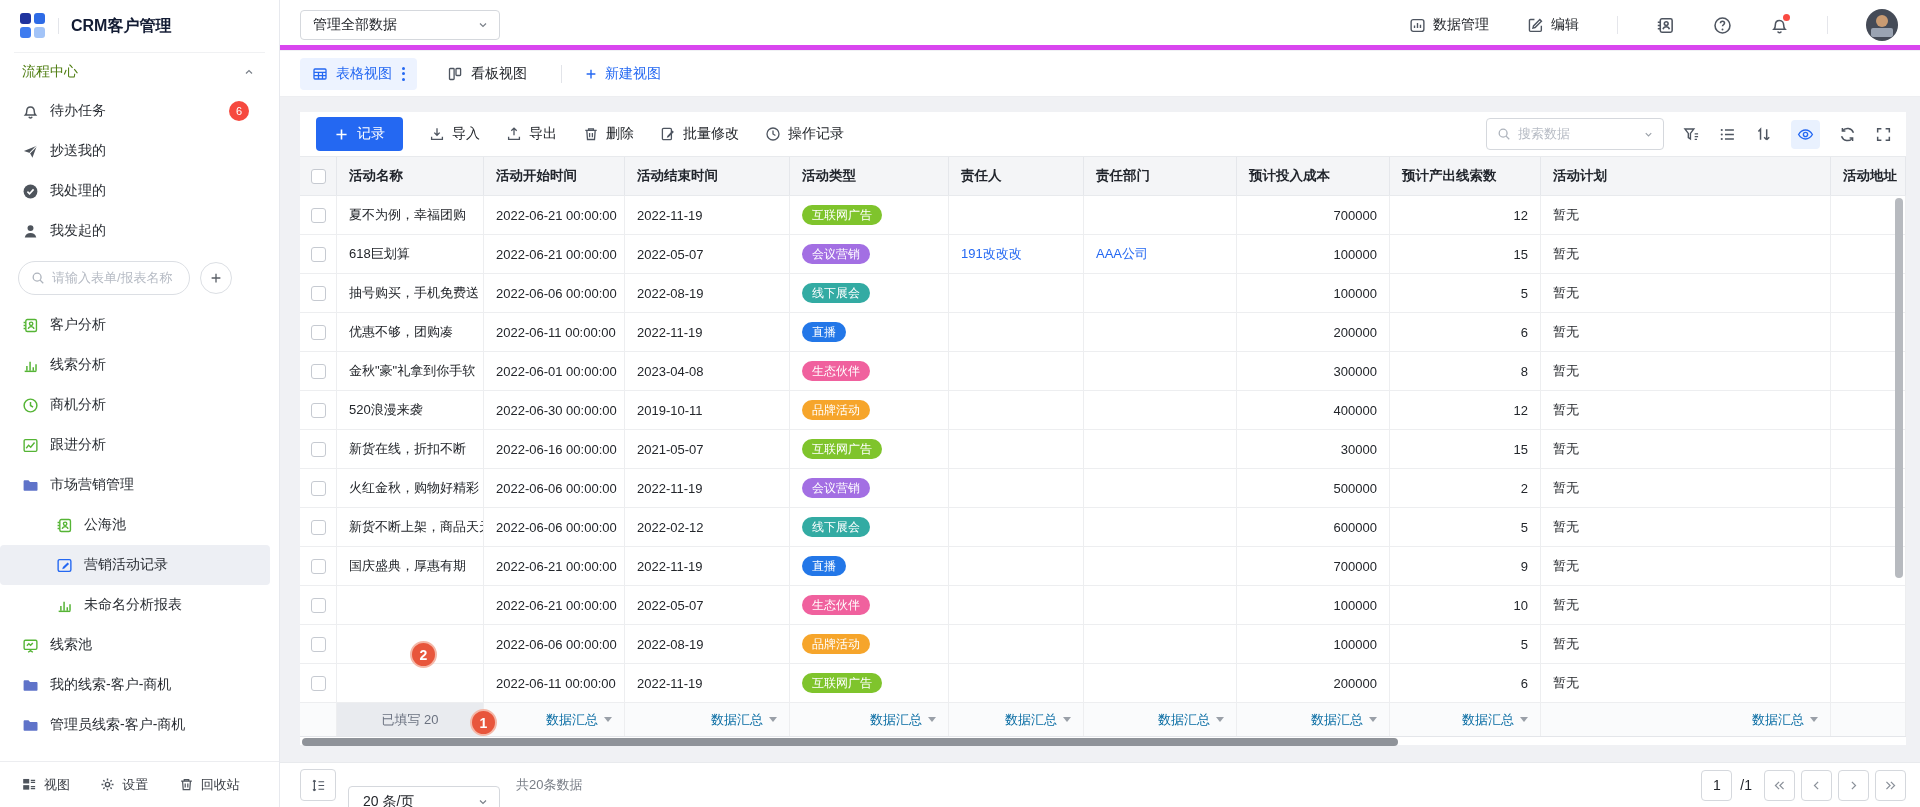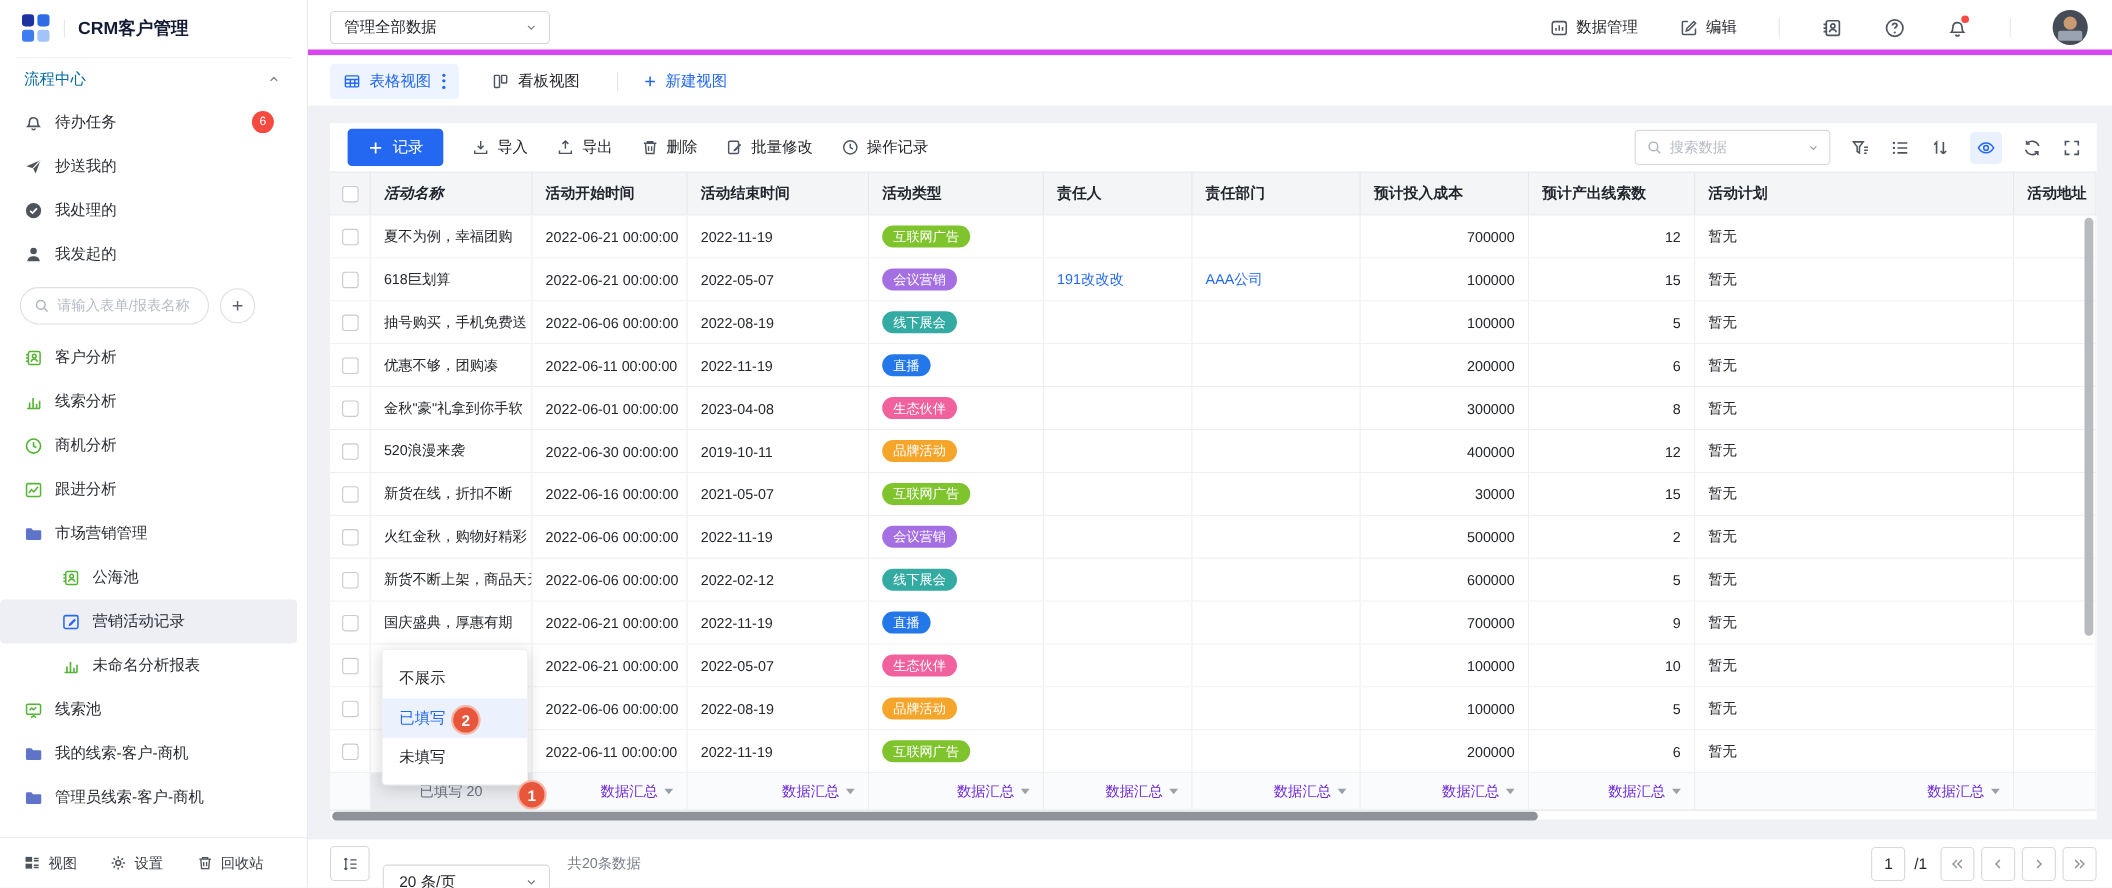--- a/index.html
+++ b/index.html
@@ -11,21 +11,21 @@
 
   
   .sidebar { position:absolute; left:0; top:0; width:280px; height:807px; background:#fff; border-right:1px solid #E7E9EE; z-index:5; }
   .logo-row { display:flex; align-items:center; height:52px; padding-left:20px; }
   .logo { width:26px; height:26px; display:grid; grid-template-columns:11px 11px; grid-template-rows:11px 11px; gap:3px; }
   .logo span { border-radius:3px; }
   .logo .s1{background:#1F339E;} .logo .s2{background:#2E6BE6;} .logo .s3{background:#3F7CEF;} .logo .s4{background:#A3C4F8;}
   .logo-div { width:1px; height:16px; background:#E3E5EA; margin:0 12px 0 12px; }
   .app-title { font-size:16px; font-weight:700; color:#121B33; }
   .side-hr { height:1px; background:#F0F1F3; margin:0 14px; }
-  .section-row { display:flex; align-items:center; justify-content:space-between; height:38px; padding:0 24px 0 22px; color:#0369a1; cursor:pointer; }
+  .section-row { display:flex; align-items:center; justify-content:space-between; height:38px; padding:0 24px 0 22px; color:#4d7c0f; cursor:pointer; }
   .side-item { display:flex; align-items:center; height:40px; padding:0 20px 0 22px; color:#2A2E34; cursor:pointer; position:relative; }
   .side-item .lbl { margin-left:11px; }
   .side-item.sub { padding-left:56px; }
   .side-item.active { background:#EDEFF4; border-radius:4px; width:270px; }
   .num-badge { position:absolute; right:30px; top:10px; min-width:20px; height:20px; border-radius:10px; background:#F6493F; color:#fff; font-size:11px; display:flex; align-items:center; justify-content:center; padding:0 5px; }
   .ic-gray { color:#4E545C; } .ic-green { color:#55B435; } .ic-slate { color:#5F73C9; } .ic-blue { color:#2468F2; }
   .side-search { display:flex; align-items:center; padding:10px 18px 10px 18px; gap:10px; }
   .search-pill { flex:0 0 172px; height:34px; border:1px solid #DCDFE4; border-radius:17px; display:flex; align-items:center; padding:0 12px; color:#B6BBC4; font-size:13px; gap:7px; }
   .plus-btn { width:32px; height:32px; border:1px solid #DCDFE4; border-radius:50%; display:flex; align-items:center; justify-content:center; color:#595E66; cursor:pointer; }
   .side-footer { position:absolute; left:0; bottom:0; width:279px; height:46px; border-top:1px solid #ECEDF0; display:flex; align-items:center; padding:0 22px; gap:0; }
@@ -68,21 +68,21 @@
   .thead { display:flex; height:40px; background:#F4F5F7; border-top:1px solid #E8EAED; border-bottom:1px solid #E8EAED; }
   .th { display:flex; align-items:center; padding:0 12px; font-weight:700; font-size:13.5px; color:#21252C; border-right:1px solid #E5E7EB; flex:none; overflow:hidden; white-space:nowrap; }
   .tr { display:flex; height:39px; border-bottom:1px solid #EDEEF0; background:#fff; }
   .td { display:flex; align-items:center; padding:0 12px; font-size:13px; color:#23262B; border-right:1px solid #EDEEF0; flex:none; overflow:hidden; white-space:nowrap; }
   .td.r, .th.r { justify-content:flex-end; }
   .cb-cell { justify-content:center; padding:0; }
   .checkbox { width:15px; height:15px; border:1px solid #C6CAD1; border-radius:3px; background:#fff; cursor:pointer; }
   .pill { color:#fff; font-size:12px; padding:4px 10px; border-radius:12px; line-height:1; }
   .cell-link { color:#2468F2; cursor:pointer; }
   .tsummary { display:flex; height:34px; background:#FAFBFC; border-bottom:1px solid #E4E6EA; }
-  .sm { display:flex; align-items:center; justify-content:flex-end; padding:0 12px; font-size:13px; color:#6d28d9; border-right:1px solid #EDEEF0; flex:none; cursor:pointer; }
+  .sm { display:flex; align-items:center; justify-content:flex-end; padding:0 12px; font-size:13px; color:#0369a1; border-right:1px solid #EDEEF0; flex:none; cursor:pointer; }
   .sm.first { background:#E9EBEF; justify-content:center; color:#6B7280; }
   .caret { width:0; height:0; border:4px solid transparent; border-top:5px solid #9AA0A8; margin-left:6px; margin-top:4px; }
 
   
   .hscroll { position:absolute; left:302px; top:738px; width:1096px; height:8px; border-radius:4px; background:#8F9399; cursor:pointer; z-index:8; }
   .vscroll { position:absolute; left:1895px; top:198px; width:8px; height:380px; border-radius:4px; background:#B7BABF; cursor:pointer; z-index:8; }
 
   
   .popup { position:absolute; left:347px; top:590px; width:133px; height:124px; background:#fff; border-radius:4px; box-shadow:0 3px 14px rgba(31,35,41,.18); border:1px solid #F0F1F3; padding:8px 0; z-index:10; }
   .pop-item { height:36px; display:flex; align-items:center; padding-left:15px; font-size:14px; color:#23262B; cursor:pointer; }
@@ -451,21 +451,21 @@
               <path d="M2.5 6V2.5H6M10 2.5h3.5V6M13.5 10v3.5H10M6 13.5H2.5V10"></path>
             </svg>
         </div>
       </div>
     </div>
 
     <div class="thead" id="thead">
         <div class="th cb-cell" style="width: 37px;">
           <div class="checkbox"></div>
         </div>
-        <div class="th" style="width: 147px; font-style: italic;">活动名称</div>
+        <div class="th" style="width: 147px;">活动名称</div>
         <div class="th" style="width: 141px;">活动开始时间</div>
         <div class="th" style="width: 165px;">活动结束时间</div>
         <div class="th" style="width: 159px;">活动类型</div>
         <div class="th" style="width: 135px;">责任人</div>
         <div class="th" style="width: 153px;">责任部门</div>
         <div class="th" style="width: 153px;">预计投入成本</div>
         <div class="th" style="width: 151px;">预计产出线索数</div>
         <div class="th" style="width: 290px;">活动计划</div>
         <div class="th" style="width: 75px;">活动地址</div>
       </div>
@@ -731,25 +731,20 @@
           <span>数据汇总</span>
           <div class="caret"></div>
         </div>
         <div class="sm" style="width: 75px;"></div>
       </div>
   </section>
 
   <div class="hscroll"></div>
   <div class="vscroll"></div>
 
-  <div class="popup">
-    <div class="pop-item">不展示</div>
-    <div class="pop-item active">已填写</div>
-    <div class="pop-item">未填写</div>
-  </div>
 
   <div class="anno anno2">2</div>
   <div class="anno anno1">1</div>
 
   <footer class="pagebar">
     <div class="pg-iconbtn">
       <svg class="ic" width="15" height="15" viewBox="0 0 16 16" fill="none" stroke="currentColor" stroke-width="1.3">
           <path d="M3.6 2.4v11.2M3.6 2.4L2.2 3.9M3.6 2.4L5 3.9M3.6 13.6L2.2 12.1M3.6 13.6L5 12.1M8 4h6M8 8h6M8 12h6"></path>
         </svg>
     </div>

